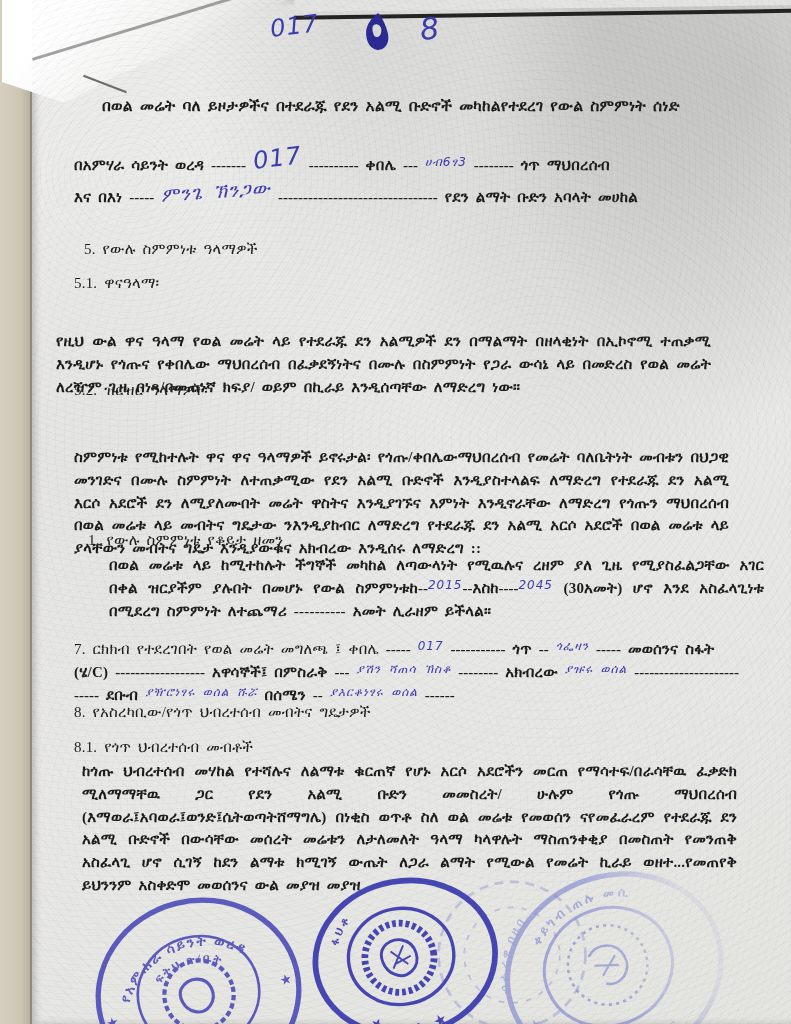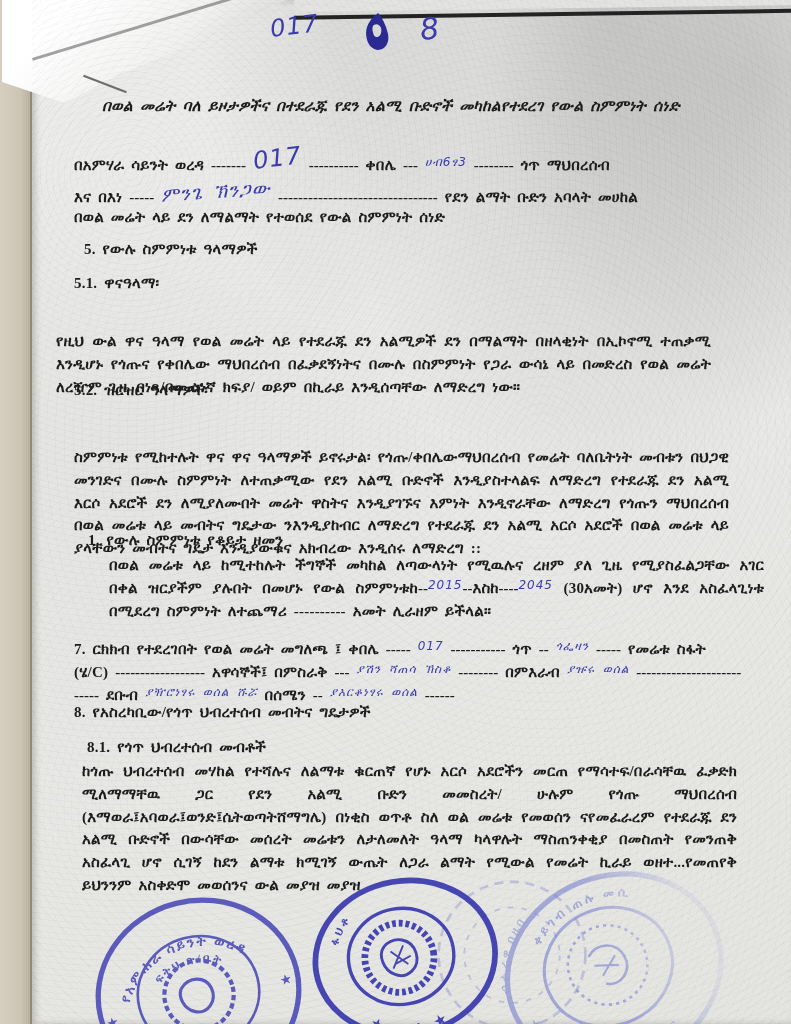--- a/index.html
+++ b/index.html
@@ -36,22 +36,22 @@
     background:linear-gradient(135deg,#ffffff 20%,#f1f1f0 55%,#d8d8d6 80%);
     clip-path:polygon(0 0,100% 0,62% 48%,40% 72%,22% 98%,0 78%);
     box-shadow:2px 3px 4px rgba(0,0,0,.35);}
   .torn-shadow{position:absolute;left:0;top:58px;width:230px;height:0;
     border-top:3px solid rgba(90,90,90,.55);transform:rotate(-17deg);transform-origin:left top;}
   .staple{position:absolute;left:50px;top:83px;width:46px;height:0;
     border-top:2.5px solid #6d6d6d;transform:rotate(21deg);}
   
   .tb{position:absolute;color:#1d1d1d;font-size:15px;line-height:1.52;
     font-weight:600;letter-spacing:.2px;word-spacing:3px;text-align:justify;}
-  .hd{font-weight:700;}
-  .title{font-size:15.5px;font-weight:700;font-style:italic;}
+  .hd{font-weight:400;}
+  .title{font-size:15.5px;font-weight:700;}
   .hw{font-family:"DejaVu Sans",sans-serif;font-style:italic;font-weight:400;
     color:#3c3cae;position:relative;top:-4px;font-size:12px;letter-spacing:1px;
     white-space:nowrap;}
   .hw-big{font-size:24px;transform:rotate(-7deg);display:inline-block;}
   .dash{letter-spacing:0;word-spacing:0;}
   
   .stamp{position:absolute;pointer-events:none;}
   .stamp svg{overflow:visible;}
   .stamp-fade{-webkit-mask-image:linear-gradient(to right,#000 50%,rgba(0,0,0,.15) 90%);
     mask-image:linear-gradient(to right,#000 50%,rgba(0,0,0,.15) 90%);}
@@ -94,21 +94,20 @@
     <span class="dash">--------</span>
     <span>ጎጥ ማህበረሰብ</span>
   </div>
   <div class="tb" style="left:42px;top:181px;width:680px;text-align:left;">
     <span>እና በእነ</span>
     <span class="dash">-----</span>
     <span class="hw" style="font-size:19px;transform:rotate(-4deg);display:inline-block;">ምንጌ ኽንጋው</span>
     <span class="dash">--------------------------------</span>
     <span>የደን ልማት ቡድን አባላት መሀከል</span>
   </div>
-  <div class="tb" style="left:42px;top:206px;width:680px;text-align:left;">በወል መሬት ላይ ደን ለማልማት የተወሰደ የውል ስምምነት ሰነድ</div>
 
   <div class="tb hd" style="left:52px;top:238px;">5. የውሉ ስምምነቱ ዓላማዎች</div>
   <div class="tb hd" style="left:42px;top:272px;">5.1. ዋናዓላማ፡</div>
   <div class="tb" style="left:24px;top:296px;width:655px;margin-top:34px;">የዚህ ውል ዋና ዓላማ የወል መሬት ላይ የተደራጁ ደን አልሚዎች ደን በማልማት በዘላቂነት በኢኮኖሚ ተጠቃሚ እንዲሆኑ የጎጡና የቀበሌው ማህበረሰብ በፈቃደኝነትና በሙሉ በስምምነት የጋራ ውሳኔ ላይ በመድረስ የወል መሬት ለረዥም ጊዜ በነጻ/በመጠነኛ ክፍያ/ ወይም በኪራይ እንዲሰጣቸው ለማድረግ ነው።</div>
 
   <div class="tb hd" style="left:42px;top:379px;">5.2. ዝርዝር ዓላማዎች፡</div>
   <div class="tb" style="left:42px;top:402px;width:655px;margin-top:44px;">ስምምነቱ የሚከተሉት ዋና ዋና ዓላማዎች ይኖሩታል፡ የጎጡ/ቀበሌውማህበረሰብ የመሬት ባለቤትነት መብቱን በህጋዊ መንገድና በሙሉ ስምምነት ለተጠቃሚው የደን አልሚ ቡድኖች እንዲያስተላልፍ ለማድረግ የተደራጁ ደን አልሚ እርሶ አደሮች ደን ለሚያለሙበት መሬት ዋስትና እንዲያገኙና እምነት እንዲኖራቸው ለማድረግ የጎጡን ማህበረሰብ በወል መሬቱ ላይ መብትና ግዴታው ንእንዲያከብር ለማድረግ የተደራጁ ደን አልሚ አርሶ አደሮች በወል መሬቱ ላይ ያላቸውን መብትና ግዴታ እንዲያውቁና አክብረው እንዲሰሩ ለማድረግ ::</div>
 
   <div class="tb hd" style="left:56px;top:529px;">1. የውሉ ስምምነቱ የቆይታ ዘመን</div>
   <div class="tb" style="left:42px;top:554px;width:655px;margin-left:35px;">
@@ -118,41 +117,41 @@
 
   <div class="tb" style="left:42px;top:638px;width:668px;text-align:left;">
     <span class="hd">7. ርክክብ የተደረገበት የወል መሬት መግለጫ ፤ ቀበሌ</span>
     <span class="dash">-----</span>
     <span class="hw">017</span>
     <span class="dash">-----------</span>
     <span>ጎጥ</span>
     <span class="dash">--</span>
     <span class="hw">ጎፌዛን</span>
     <span class="dash">-----</span>
-    <span>የመሬቱ</span>
+    <span>መወሰንና</span>
     <span>ስፋት (ሄ/C)</span>
     <span class="dash">------------------</span>
     <span>አዋሳኞች፤</span>
     <span>በምስራቅ</span>
     <span class="dash">---</span>
     <span class="hw">ያሽን ሻጠሳ ኽስቆ</span>
     <span class="dash">--------</span>
-    <span>በምእራብ</span>
+    <span>አክብረው</span>
     <span class="hw">ያዡሩ ወሰል</span>
     <span class="dash">--------------------------</span>
     <span>ደቡብ</span>
     <span class="hw">ያዥሮነፃሩ ወሰል ሹሯ</span>
     <span>በሰሜን</span>
     <span class="dash">--</span>
     <span class="hw">ያእርቆነፃሩ ወሰል</span>
     <span class="dash">------</span>
   </div>
 
   <div class="tb hd" style="left:42px;top:701px;">8. የአስረካቢው/የጎጥ ህብረተሰብ መብትና ግዴታዎች</div>
-  <div class="tb hd" style="left:55px;top:736px;">8.1. የጎጥ ህብረተሰብ መብቶች</div>
+  <div class="tb hd" style="left:42px;top:736px;">8.1. የጎጥ ህብረተሰብ መብቶች</div>
   <div class="tb" style="left:50px;top:760px;width:655px;">ከጎጡ ህብረተሰብ መሃከል የተሻሉና ለልማቱ ቁርጠኛ የሆኑ አርሶ አደሮችን መርጠ የማሳተፍ/በራሳቸዉ ፈቃድክ ሚለማማቸዉ ጋር የደን አልሚ ቡድን መመስረት/ ሁሉም የጎጡ ማህበረሰብ (እማወራ፤አባወራ፤ወንድ፤ሴትወጣትሸማግሌ) በነቂስ ወጥቶ ስለ ወል መሬቱ የመወሰን ናየመፈራረም የተደራጁ ደን አልሚ ቡድኖች በውሳቸው መሰረት መሬቱን ለታለመለት ዓላማ ካላዋሉት ማስጠንቀቂያ በመስጠት የመንጠቅ አስፈላጊ ሆኖ ሲገኝ ከደን ልማቱ ክሚገኝ ውጤት ለጋራ ልማት የሚውል የመሬት ኪራይ ወዘተ...የመጠየቅ ይህንንም አስቀድሞ መወሰንና ውል መያዝ መያዝ</div>
 
   <div class="stamp" style="left:395px;top:868px;opacity:.3;">
     <svg width="170" height="156" viewBox="0 0 170 170">
       <circle cx="85" cy="95" r="80" fill="none" stroke="#6b72c4" stroke-width="3" stroke-dasharray="10 7"></circle>
       <circle cx="85" cy="95" r="52" fill="none" stroke="#6b72c4" stroke-width="2" stroke-dasharray="6 9"></circle>
     </svg>
   </div>
 
   <div class="stamp" style="left:62px;top:888px;transform:rotate(-14deg);opacity:.88;">

